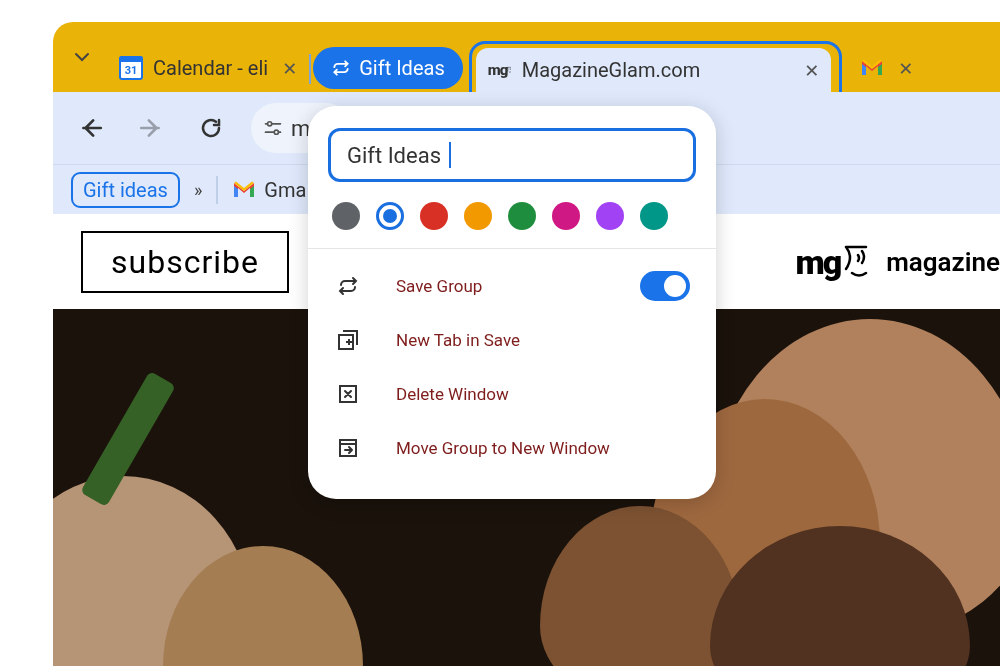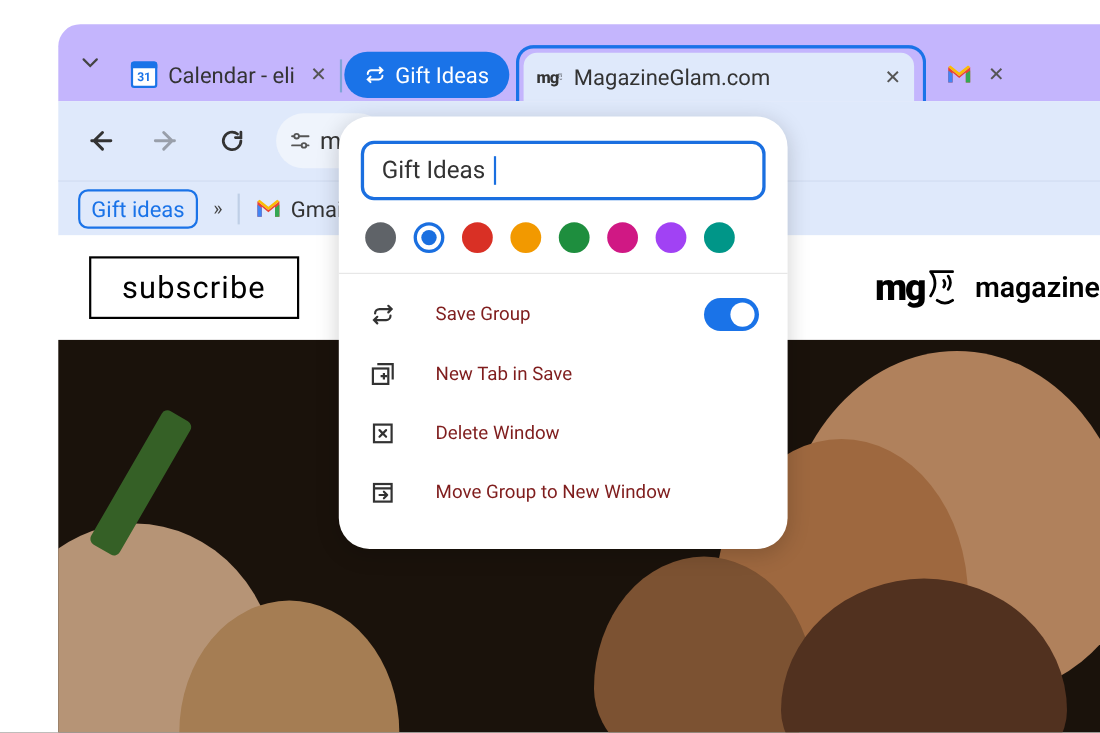--- a/index.html
+++ b/index.html
@@ -3,21 +3,21 @@
 <meta charset="utf-8">
 <style>
   *{box-sizing:border-box;margin:0;padding:0}
   html,body{height:100%}
   body{font-family:"Google Sans",Roboto,Arial,sans-serif;background:#fff;overflow:hidden}
   #stage{width:1000px;height:666px;position:relative;background:#fff}
 
   
   .tab-strip{
     position:absolute;left:53px;right:0;top:22px;height:70px;
-    background:#c4b5fd;border-top-left-radius:20px;
+    background:#eab308;border-top-left-radius:20px;
     display:flex;align-items:flex-end;padding-left:10px;
   }
   .tab-chevron{
     width:38px;height:38px;border-radius:50%;
     display:flex;align-items:center;justify-content:center;
     margin-bottom:16px;margin-right:6px;color:#444
   }
   .tab{
     height:48px;display:flex;align-items:center;gap:10px;
     padding:0 12px;font-size:20px;color:#333;position:relative;
@@ -68,21 +68,21 @@
   .bk-pill{border:2px solid #1a73e8;border-radius:9px;padding:4px 10px;color:#1a73e8;font-size:20px}
   .bk-more{color:#444;font-size:18px}
   .bk-divider{width:2px;height:28px;background:#bfcfe6}
   .bk-item{display:flex;align-items:center;gap:8px;font-size:20px;color:#333}
 
   
   .page{
     position:absolute;left:53px;right:0;top:214px;bottom:0;background:#fff;
   }
   .page-top{height:95px;display:flex;align-items:center;justify-content:space-between;padding:0 0 0 28px}
-  .subscribe{border:2px solid #000;padding:10px 28px;font-size:28px;letter-spacing:1px}
+  .subscribe{border:2px solid #000;padding:10px 28px;font-size:32px;letter-spacing:1px}
   .brand{display:flex;align-items:center;gap:16px;font-size:26px;font-weight:600;padding-right:0}
   .brand .logo{font-size:34px;font-weight:900;letter-spacing:-2px;display:flex;align-items:center;gap:2px}
   .hero{position:absolute;left:0;right:0;top:95px;bottom:0;overflow:hidden;background:#1a120b}
   .petal{position:absolute;border-radius:50% 50% 50% 50% / 60% 60% 40% 40%;filter:brightness(.9)}
   
   
   .popover{
     position:absolute;left:308px;top:106px;width:408px;
     background:#fff;border-radius:28px;box-shadow:0 4px 20px rgba(0,0,0,.18);
     padding:22px 20px 24px 20px;z-index:50;

